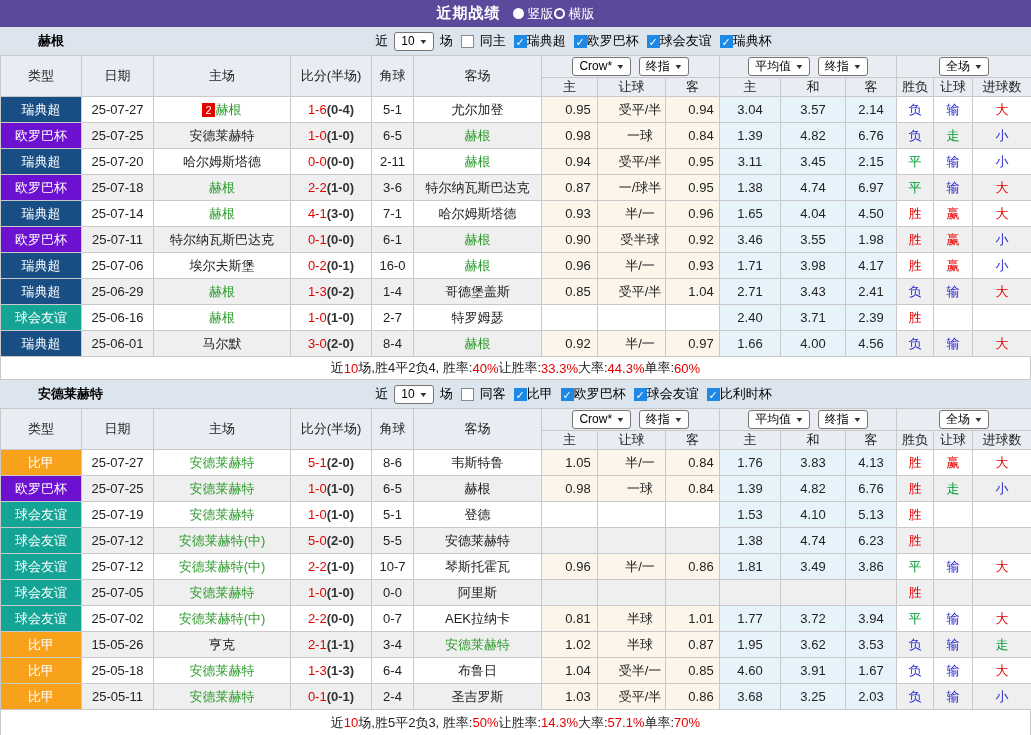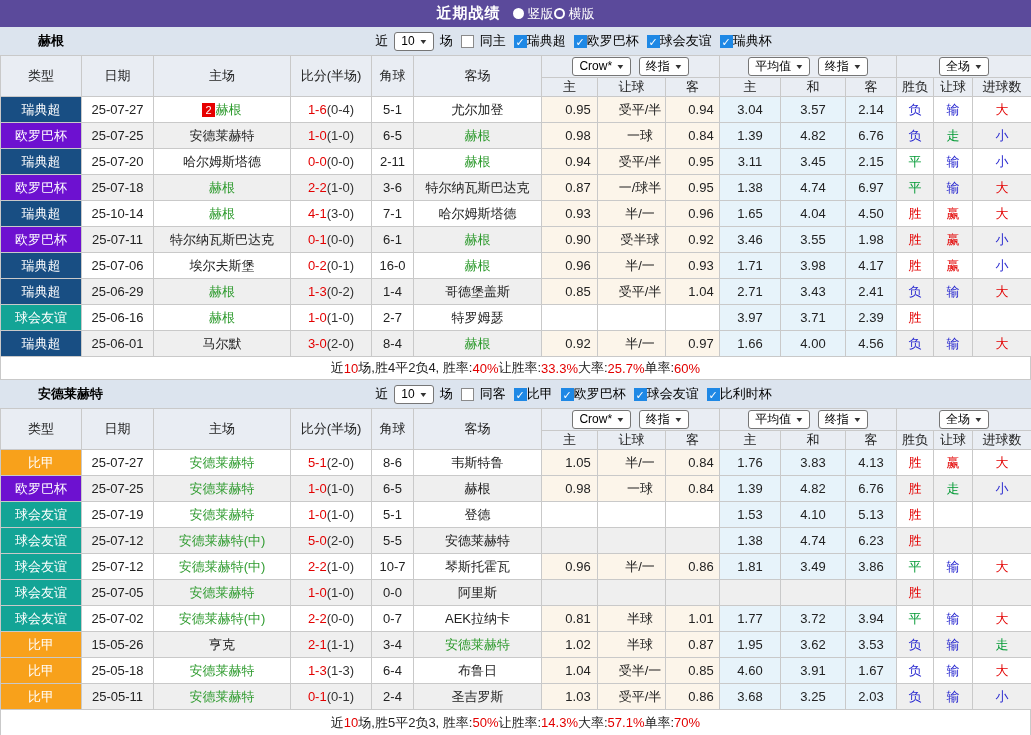--- a/index.html
+++ b/index.html
@@ -59,21 +59,21 @@
   thead tr.h2 th { height: 18px; font-size: 13px; }
   .selcell { background: #e9edf3; }
   tbody tr:nth-child(even) { background: #efefef; }
   td.league { color: #fff; }
   td.crow { background: #fcf5ea; padding-left: 17px; }
   td.crow:empty { background: transparent; }
   td.avg { background: #e7f3fa; }
   td.avg:empty { background: transparent; }
   .tgreen { color: #2e9b2e; }
   .ft { color: #e30000; }
-  .ht { color: #333; }
+  .ht { color: #333; font-weight: bold; }
   .c-red { color: #e30000; }
   .c-green { color: #009933; }
   .c-blue { color: #2a2ad0; }
   .badge {
     display: inline-block; background: #e60000; color: #fff;
     font-size: 11px; line-height: 14px; padding: 0 3px; margin-right: 1px;
   }
   
   .summary {
     height: 23px; display: flex; align-items: center; justify-content: center;
@@ -252,21 +252,21 @@
             <td class="crow">0.95</td>
             <td class="avg">1.38</td>
             <td class="avg">4.74</td>
             <td class="avg">6.97</td>
             <td class="res c-green">平</td>
             <td class="res c-blue">输</td>
             <td class="res c-red">大</td>
           </tr>
           <tr>
             <td class="league" style="background: rgb(24, 78, 131);">瑞典超</td>
-            <td>25-10-14</td>
+            <td>25-07-14</td>
             <td class="home"><span class="tgreen">赫根</span></td>
             <td class="score"><span class="ft">4-1</span><span class="ht">(3-0)</span></td>
             <td>7-1</td>
             <td class="away"><span>哈尔姆斯塔德</span></td>
             <td class="crow">0.93</td>
             <td class="crow">半/一</td>
             <td class="crow">0.96</td>
             <td class="avg">1.65</td>
             <td class="avg">4.04</td>
             <td class="avg">4.50</td>
@@ -328,21 +328,21 @@
           <tr>
             <td class="league" style="background: rgb(19, 164, 150);">球会友谊</td>
             <td>25-06-16</td>
             <td class="home"><span class="tgreen">赫根</span></td>
             <td class="score"><span class="ft">1-0</span><span class="ht">(1-0)</span></td>
             <td>2-7</td>
             <td class="away"><span>特罗姆瑟</span></td>
             <td class="crow"></td>
             <td class="crow"></td>
             <td class="crow"></td>
-            <td class="avg">3.97</td>
+            <td class="avg">2.40</td>
             <td class="avg">3.71</td>
             <td class="avg">2.39</td>
             <td class="res c-red">胜</td>
             <td class="res "></td>
             <td class="res "></td>
           </tr>
           <tr>
             <td class="league" style="background: rgb(24, 78, 131);">瑞典超</td>
             <td>25-06-01</td>
             <td class="home"><span>马尔默</span></td>
@@ -362,21 +362,21 @@
         </tbody>
     </table>
     <div class="summary">
         <span>近</span>
         <span class="c-red">10</span>
         <span>场,胜4平2负4, 胜率:</span>
         <span class="c-red">40%</span>
         <span> 让胜率:</span>
         <span class="c-red">33.3%</span>
         <span> 大率:</span>
-        <span class="c-red">25.7%</span>
+        <span class="c-red">44.3%</span>
         <span> 单率:</span>
         <span class="c-red">60%</span>
       </div>
   </div>
 
   <div class="section">
     <div class="filter-bar">
       <span class="team">安德莱赫特</span>
       <span class="controls">
         <span class="f-near">近</span>

